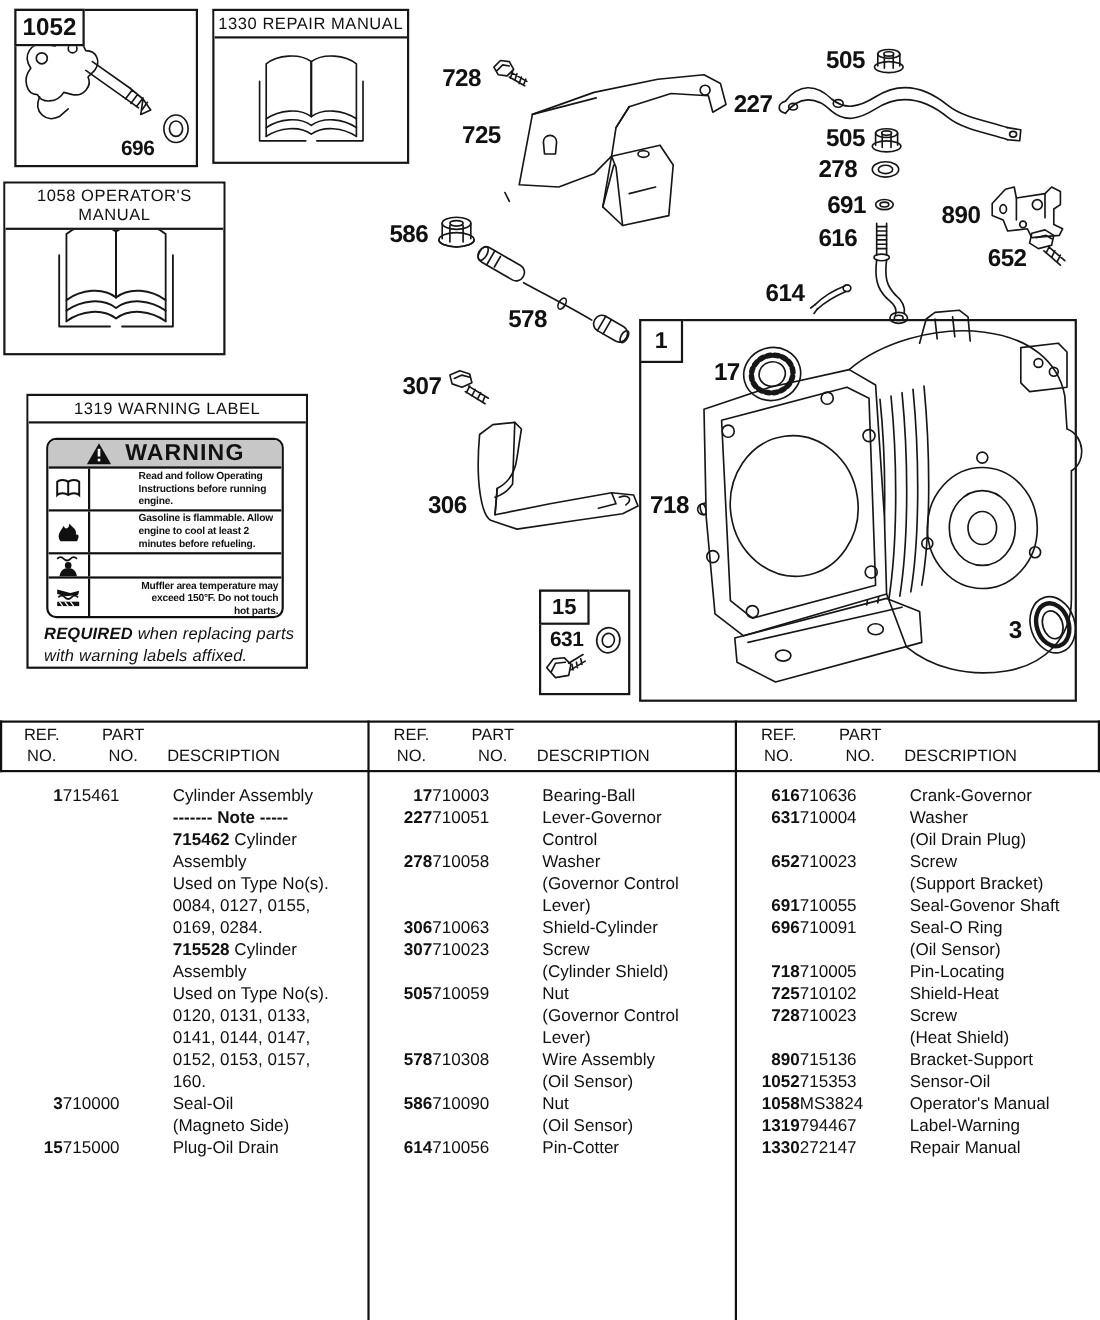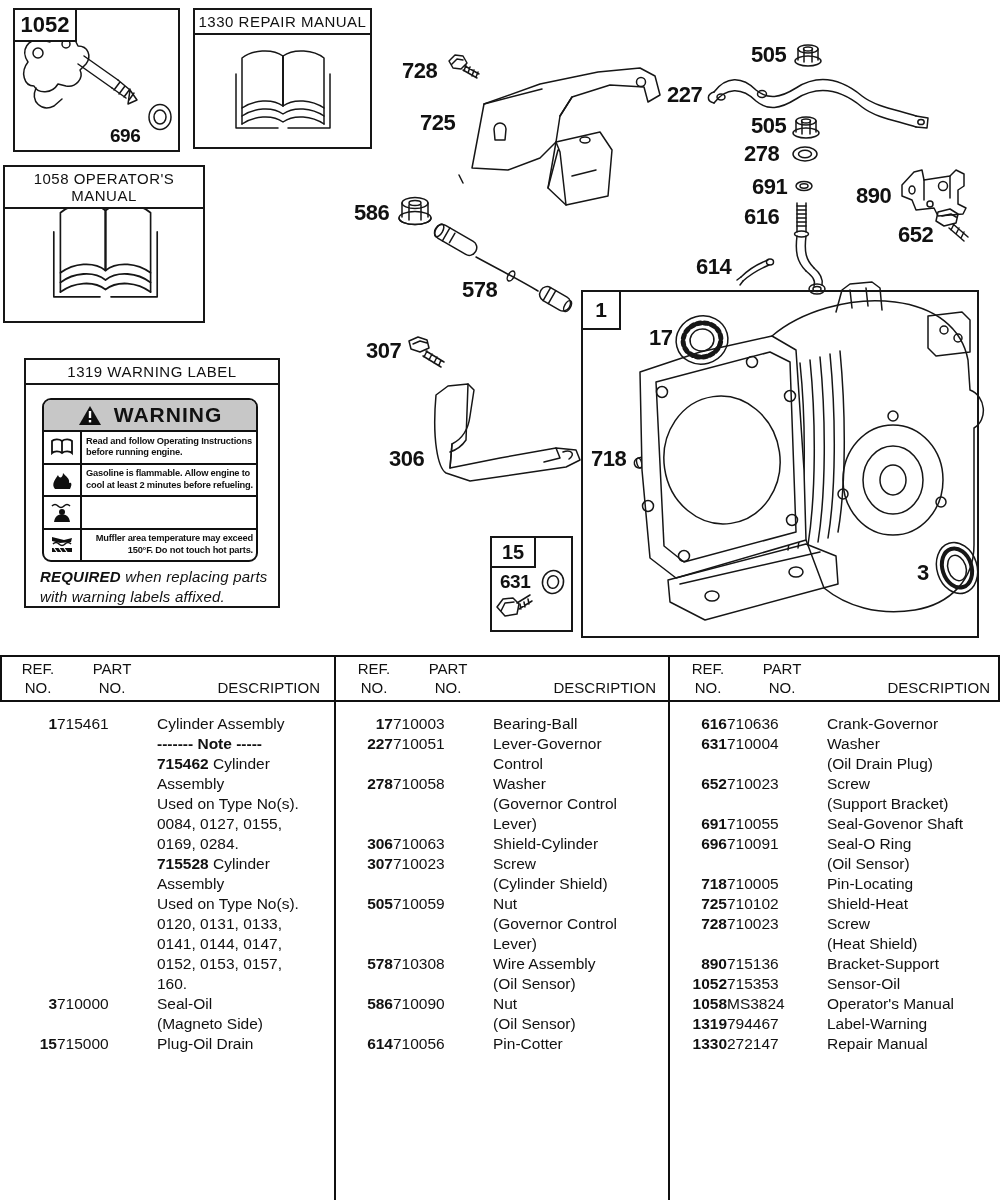--- a/index.html
+++ b/index.html
@@ -16,30 +16,30 @@
   .corner-tag { position:absolute; top:-2px; left:-2px; border:2px solid #161616; background:#fff; font-weight:bold; display:flex; align-items:center; justify-content:center; box-sizing:border-box; }
   .callout { position:absolute; font-weight:bold; font-size:22px; line-height:1; letter-spacing:-0.5px; white-space:nowrap; }
   .callout.small { font-size:19px; }
   
   .wlabel { position:absolute; border:2.5px solid #101010; border-radius:9px; overflow:hidden; display:flex; flex-direction:column; background:#fff; }
   .wbanner { height:30px; background:#c7c7c7; border-bottom:2.5px solid #101010; display:flex; align-items:center; justify-content:center; gap:12px; }
   .wbanner-text { font-weight:bold; font-size:21px; letter-spacing:1px; }
   .wrow { flex:1; display:flex; border-bottom:2px solid #101010; }
   .wrow:last-child { border-bottom:none;text-align:right; }
   .wicon { width:36px; border-right:2px solid #101010; display:flex; align-items:center; justify-content:center; }
-  .wtext { flex:1; padding:1px 3px 1px 4px; font-weight:bold; font-size:9.3px; line-height:1.25; letter-spacing:-0.2px; display:flex; align-items:center; }
+  .wtext { flex:1; padding:1px 3px 1px 4px; font-weight:bold; font-size:9.3px; line-height:1.25; letter-spacing:-0.2px; display:flex; align-items:center;margin-left:40px; }
   .wfoot { position:absolute; font-size:15px; font-style:italic; line-height:1.35; letter-spacing:.2px; }
   .wfoot b { font-style:italic; }
   
   .rule { position:absolute; background:#101010; }
   .tcol { position:absolute; top:655px; height:432px; box-sizing:border-box; }
   .thead { position:relative; height:47px; font-size:15px; line-height:19px; }
   .th-ref  { position:absolute; left:0;   top:4px; width:76px;  text-align:center; }
   .th-part { position:absolute; left:76px; top:4px; width:72px; text-align:center; }
-  .th-desc { position:absolute; left:152px; top:23px; width:168px; text-align:right; }
+  .th-desc { position:absolute; left:152px; top:23px; width:168px; text-align:left; }
   .rows { position:absolute; top:59px; left:0; right:0; font-size:15.5px; line-height:20px; }
   .t-row { display:flex; align-items:flex-start; }
   .t-ref  { width:57px; text-align:right; font-weight:bold; flex:none; }
   .t-part { width:88px; text-align:left; font-weight:normal; flex:none; }
   .t-desc { flex:1; padding-left:12px; }
 </style>
 </head>
 <body>
 
 <svg class="abs" style="left:0;top:0" width="1000" height="650" viewBox="0 0 1000 650" fill="none" stroke="#161616" stroke-width="1.5" stroke-linejoin="round" stroke-linecap="round">

